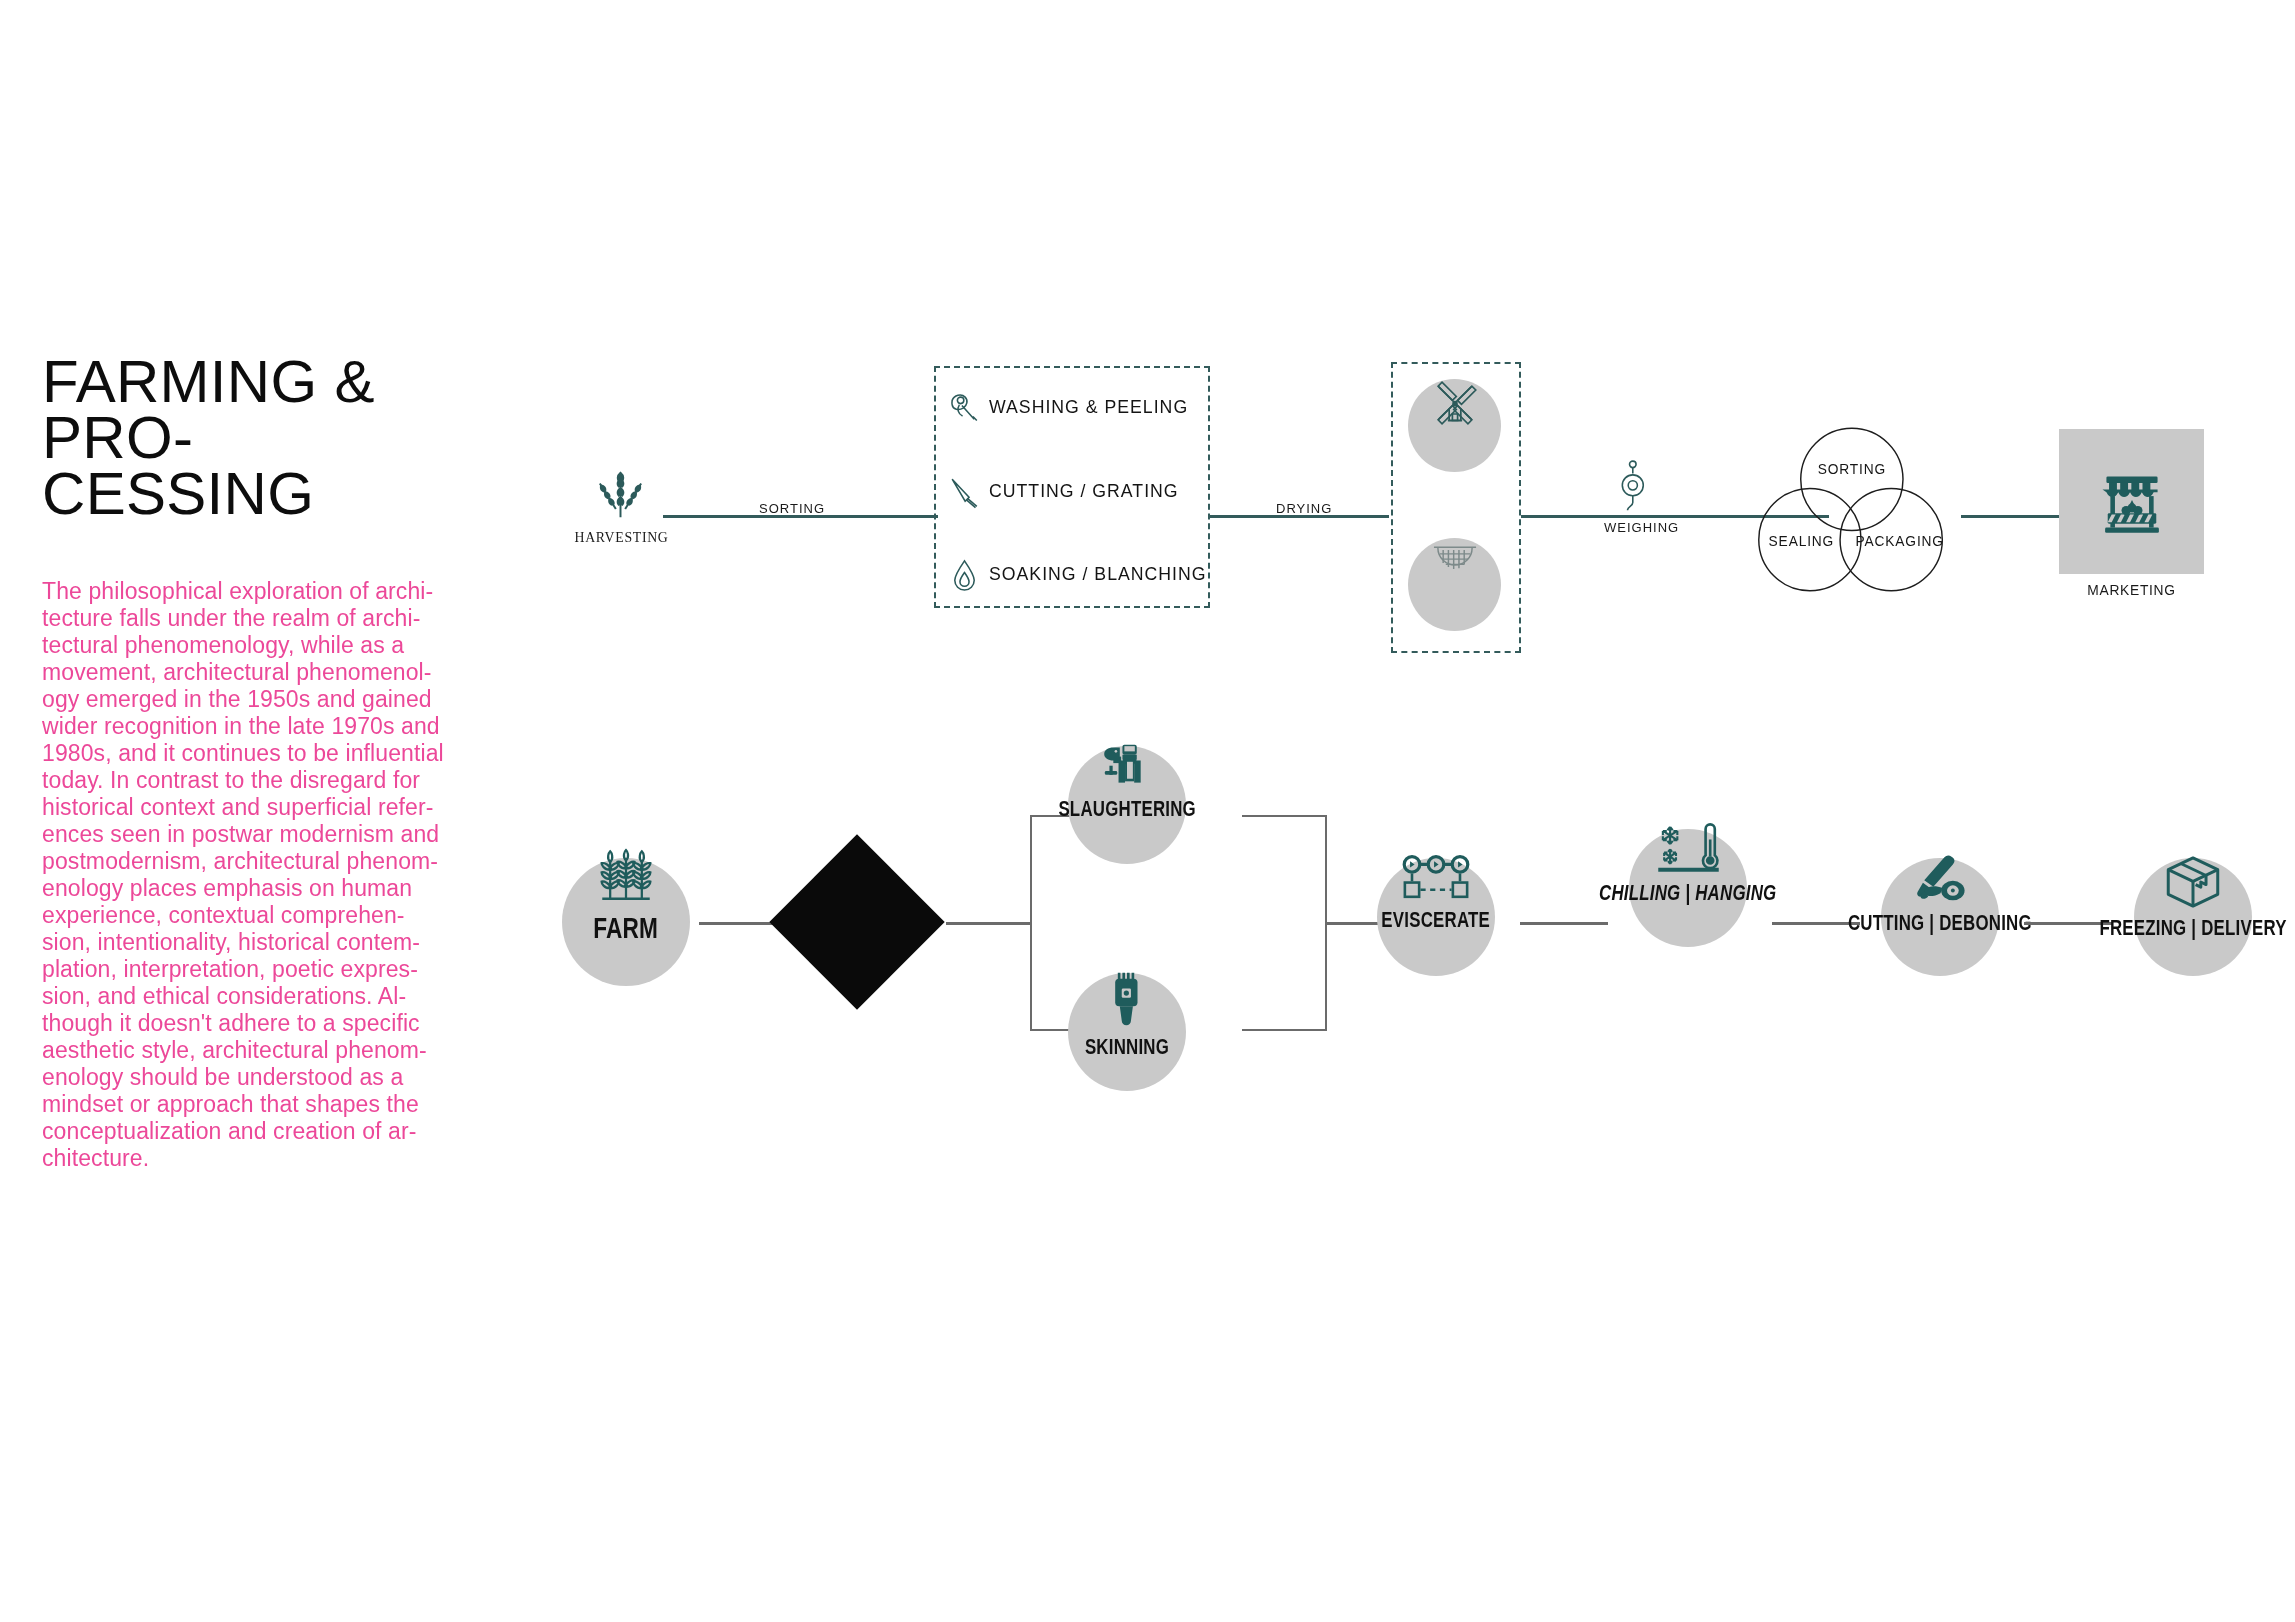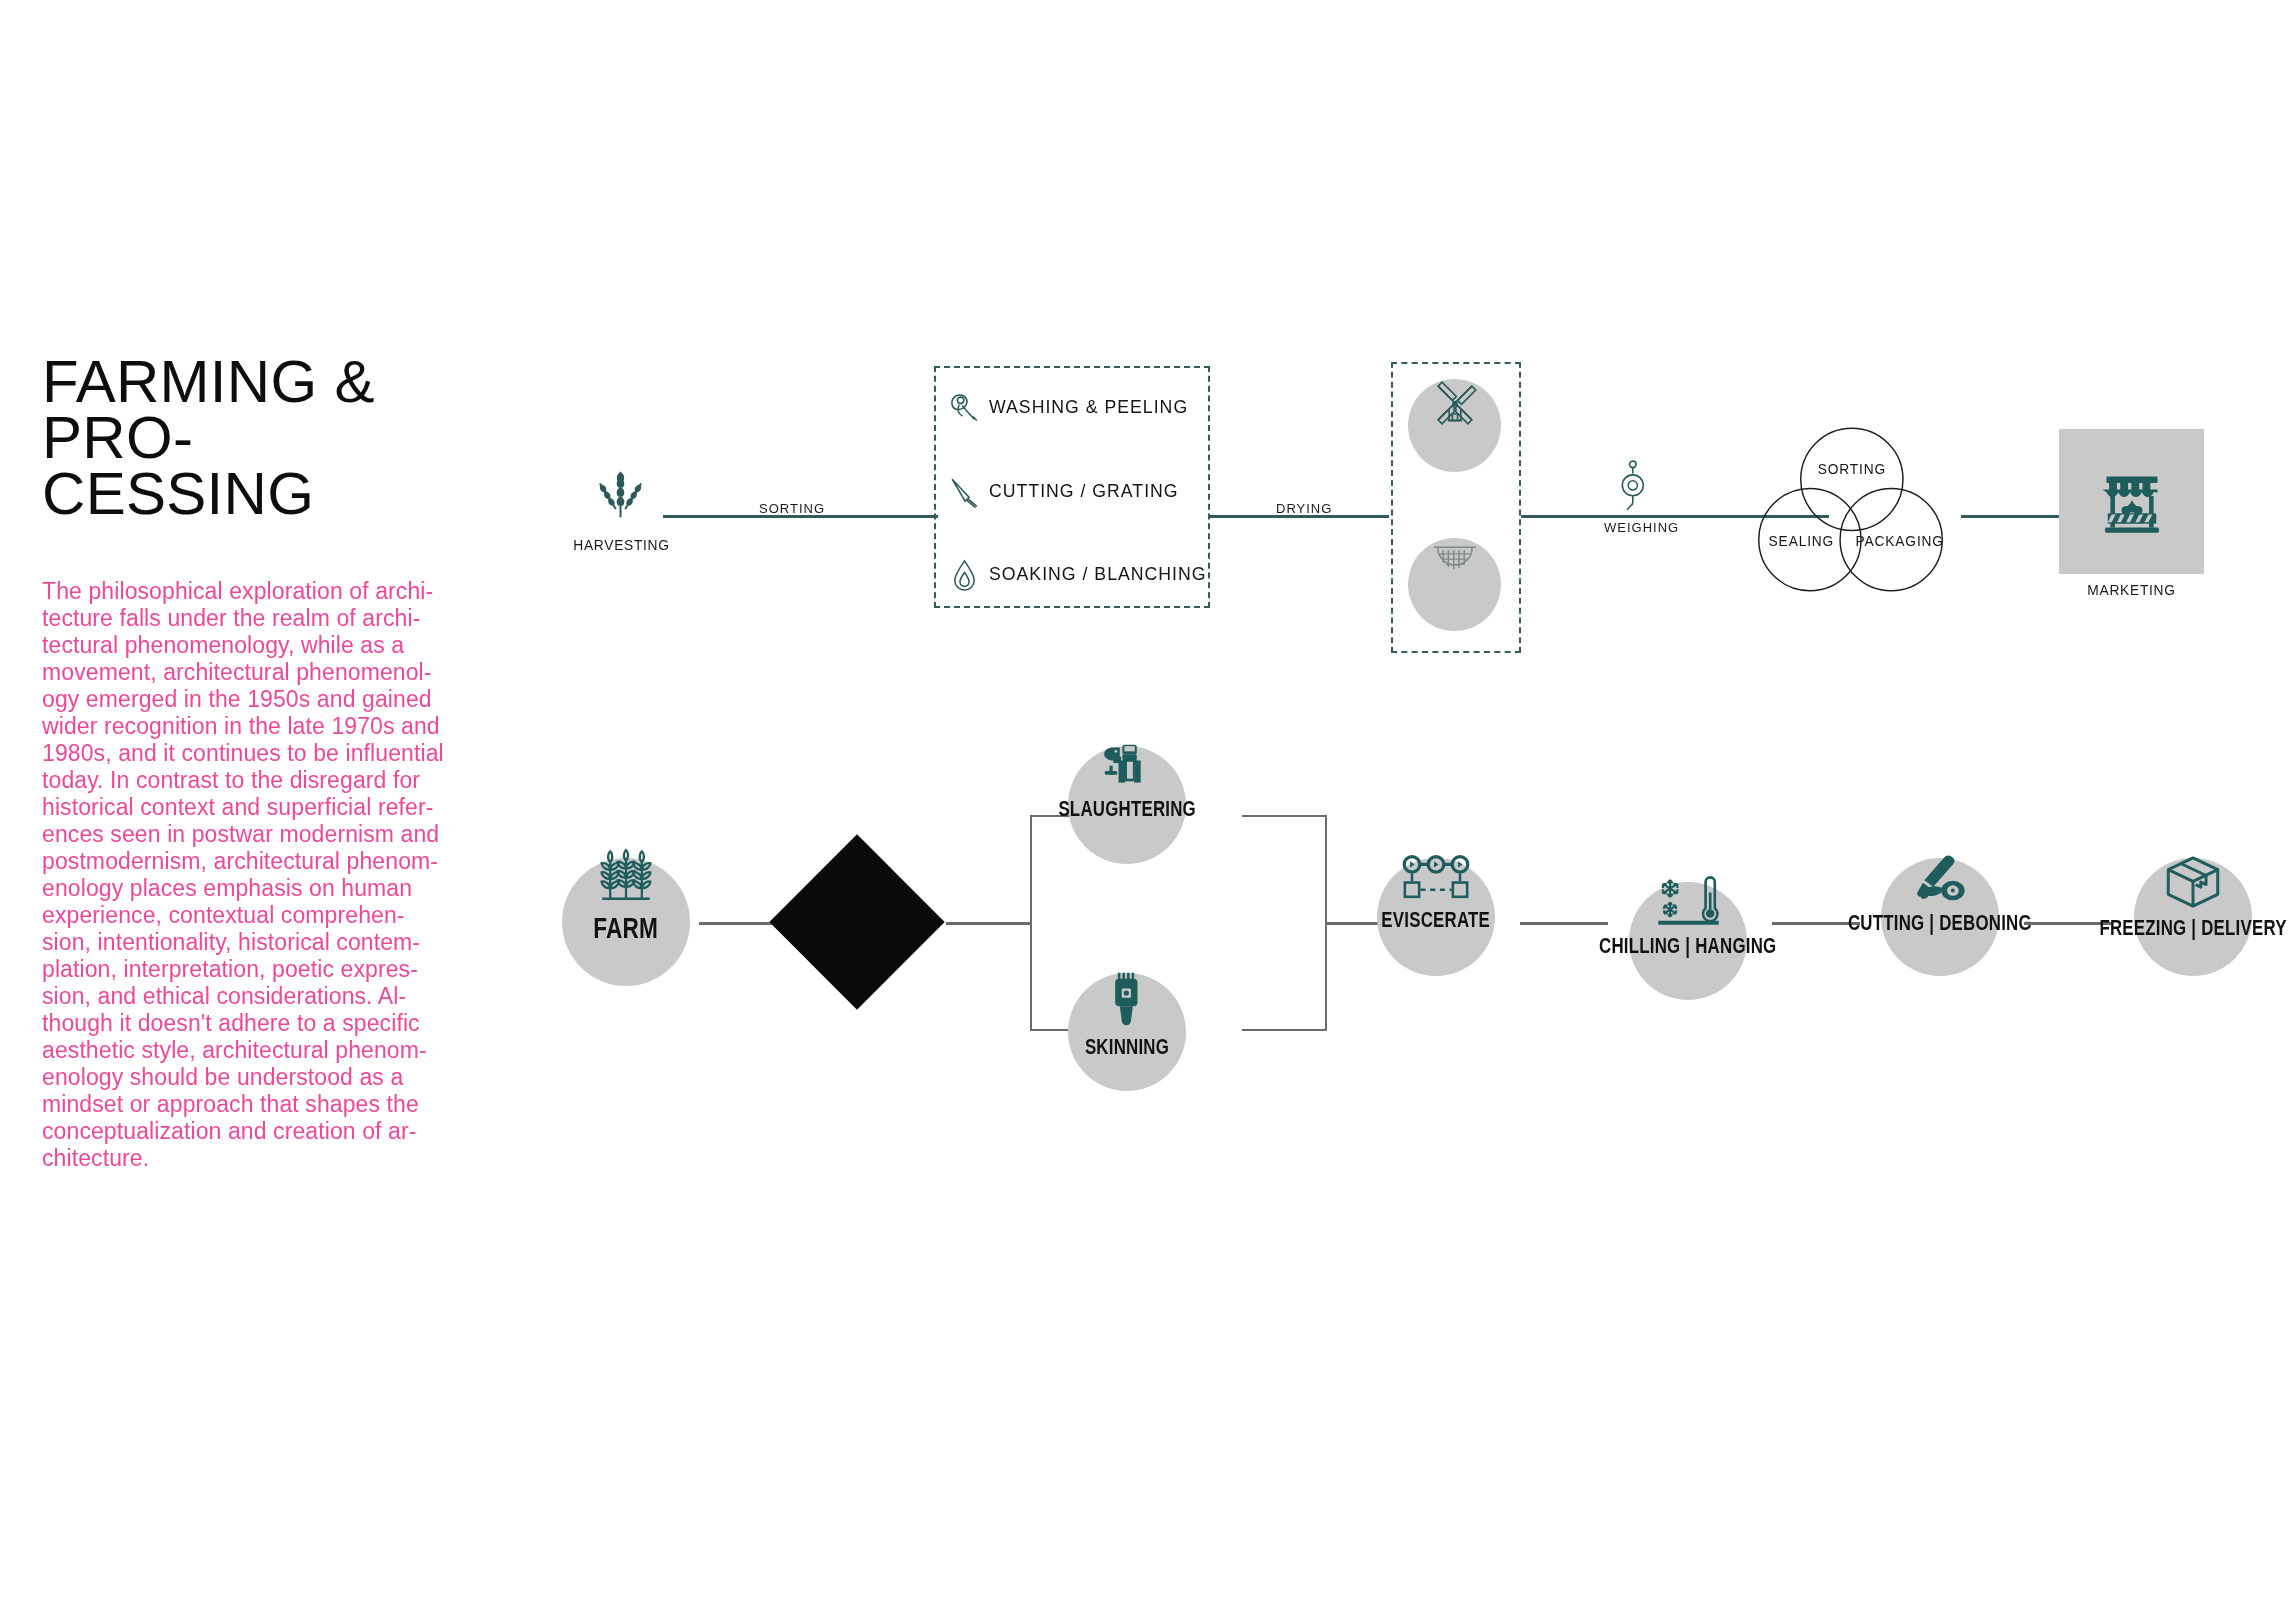--- a/index.html
+++ b/index.html
@@ -115,21 +115,21 @@
             <path d="M68 24 L68 70" stroke="#2c5a5a" stroke-width="3"></path>
             <path d="M68 26c-5 3-6 9-2 13 5-3 6-9 2-13z"></path>
             <path d="M68 26c5 3 6 9 2 13-5-3-6-9-2-13z"></path>
             <path d="M68 38c-5 3-6 9-2 13 5-3 6-9 2-13z"></path>
             <path d="M68 38c5 3 6 9 2 13-5-3-6-9-2-13z"></path>
             <path d="M68 50c-5 3-6 9-2 13 5-3 6-9 2-13z"></path>
             <path d="M68 50c5 3 6 9 2 13-5-3-6-9-2-13z"></path>
           </g>
         </g>
       </svg>
-      <div class="cap-label" style="left:0;top:72px;width:105px;">HARVESTING</div>
+      <div class="cap-label" style="left:0;top:64px;width:105px;font-family:Liberation Serif, serif;">HARVESTING</div>
     </div>
 
     <div class="flow-line" style="left:663px;top:515px;width:275px;"></div>
     <div class="cond-label" style="left:759px;top:501px;">SORTING</div>
 
     <div class="dash-box" style="left:934px;top:366px;width:272px;height:238px;"></div>
 
     <div class="proc-row" style="left:947px;top:390px;">
       <svg class="proc-icon" viewBox="0 0 54 54">
         <g fill="none" stroke="#2c5a5a" stroke-width="2.4">
@@ -360,21 +360,21 @@
           <rect x="81" y="44" width="22" height="22"></rect>
           <path d="M18 30 L18 42 M92 30 L92 42"></path>
           <path d="M31 55 L79 55" stroke-dasharray="8 7"></path>
         </g>
       </svg>
       <div class="inner-label" style="margin-top:5.2px;font-size:21.6px;">EVISCERATE</div>
     </div>
 
     <div class="flow-line-grey" style="left:1520px;top:922px;width:88px;"></div>
 
-    <div class="circle-grey" style="left:1629px;top:882px;width:118px;height:118px;">
+    <div class="circle-grey" style="left:1629px;top:829px;width:118px;height:118px;font-style:italic;">
       <svg width="71" height="50" viewBox="0 0 108 76" style="margin-top:-3.9px">
         <g stroke="#1f5c5c" stroke-width="3.2" fill="none">
           <g transform="translate(26,16)">
             <path d="M0 -13 L0 13 M-11 -7 L11 7 M-11 7 L11 -7"></path>
             <path d="M0 -13 l-4 5 M0 -13 l4 5 M0 13 l-4 -5 M0 13 l4 -5"></path>
             <path d="M-11 -7 l0 6 M-11 -7 l6 0 M11 7 l0 -6 M11 7 l-6 0"></path>
             <path d="M-11 7 l6 0 M-11 7 l0 -6 M11 -7 l-6 0 M11 -7 l0 6"></path>
           </g>
           <g transform="translate(26,48)">
             <path d="M0 -11 L0 11 M-9 -6 L9 6 M-9 6 L9 -6"></path>

